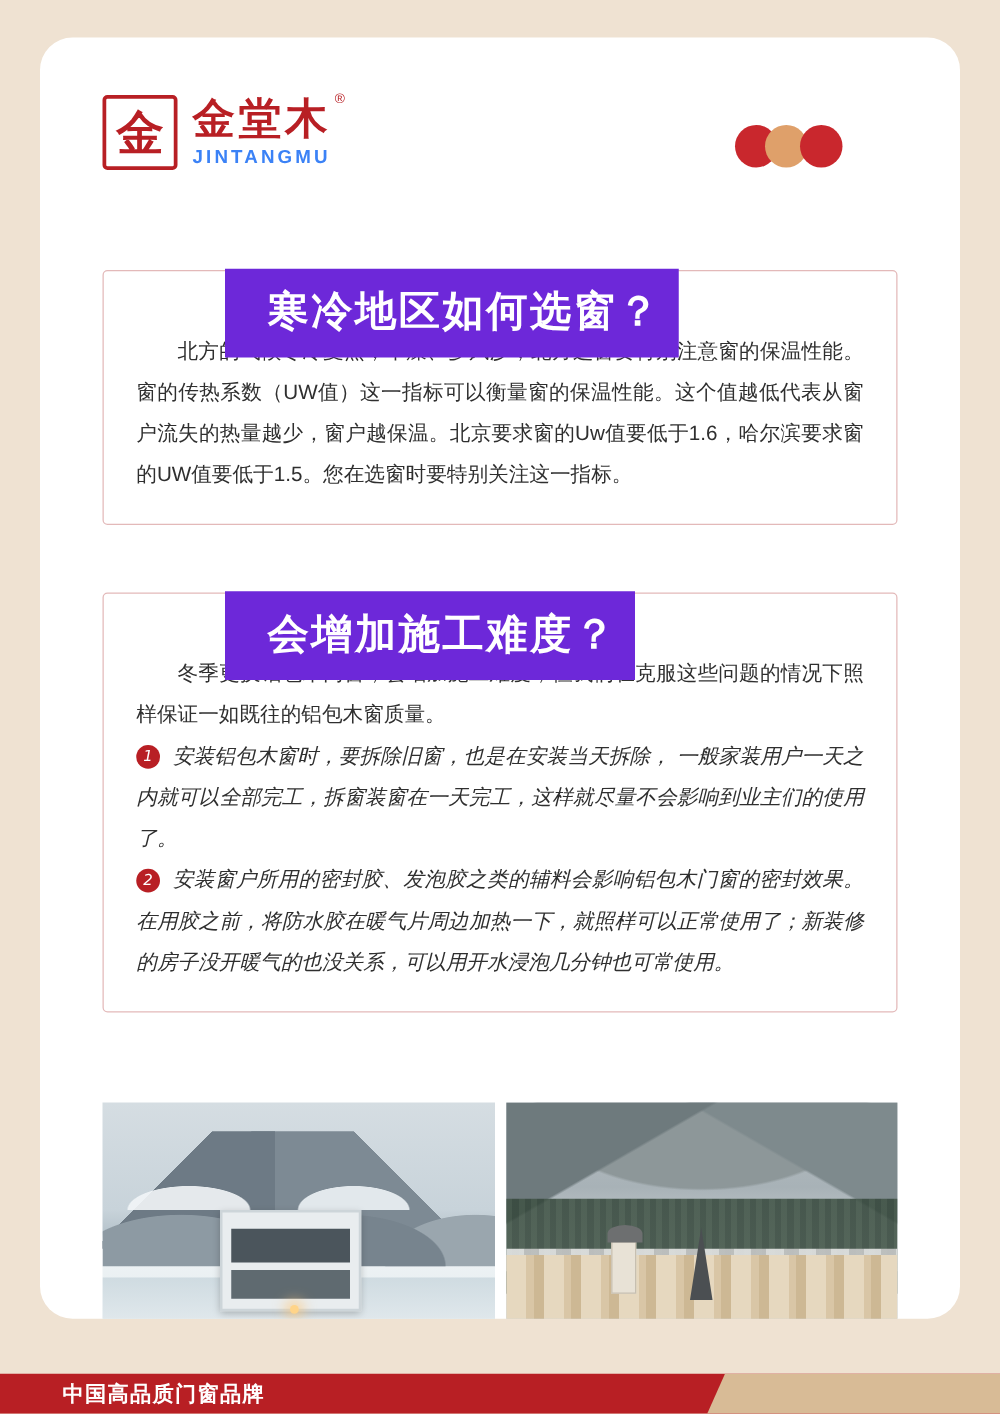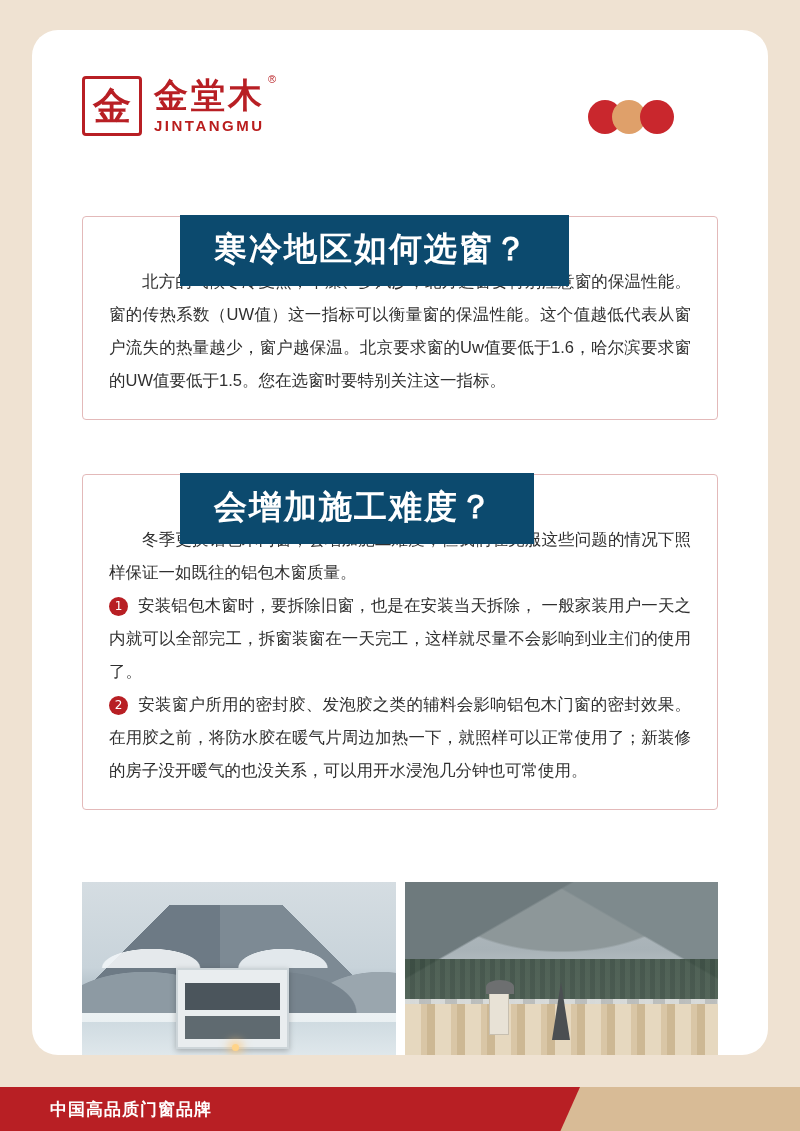--- a/index.html
+++ b/index.html
@@ -39,21 +39,21 @@
   }
   .logo-text{display:flex;flex-direction:column;justify-content:center;}
   .logo-cn{
     color:#b81f24;font-size:34px;font-weight:bold;letter-spacing:3px;line-height:1.05;
     position:relative;
   }
   .logo-cn .reg{
     position:absolute;right:-14px;top:-4px;font-size:11px;font-weight:normal;
   }
   .logo-en{
-    color:#b91c1c;font-size:15px;font-weight:bold;letter-spacing:2.5px;margin-top:4px;
+    color:#3b82f6;font-size:15px;font-weight:bold;letter-spacing:2.5px;margin-top:4px;
   }
   .dots{
     position:absolute;right:60px;top:70px;width:120px;height:34px;
   }
   .dot{position:absolute;top:0;width:34px;height:34px;border-radius:50%;}
   .dot.d1{left:0;background:#c9272d;}
   .dot.d2{left:24px;background:#dfa06a;}
   .dot.d3{left:52px;background:#c9272d;}
 
   
@@ -62,40 +62,41 @@
   .sec2{top:444px;}
 
   .sec-box{
     border:1px solid #e3b9b9;
     border-radius:4px;
     box-sizing:border-box;
     padding:48px 26px 22px 26px;
   }
   .sec-title{
     position:absolute;left:98px;top:-1px;
-    background:#0c4a6e;
+    background:#6d28d9;
     color:#ffffff;
     font-size:33px;font-weight:bold;letter-spacing:2px;
-    padding:12px 40px 14px 34px;
+    padding:12px 14px 14px 34px;
     white-space:nowrap;
     z-index:2;
   }
   .sec-wrap{position:relative;}
   .body-text{
     color:#2f2f2f;
     font-size:16.5px;
     line-height:2.0;
     text-align:justify;
     margin:0;
   }
   .body-text p{margin:0;}
   .indent{text-indent:2em;}
   .num-item{
     display:block;
     margin-top:2px;
+    font-style:italic;
   }
   .num{
     display:inline-block;
     width:19px;height:19px;border-radius:50%;
     background:#b81f24;color:#fff;
     font-size:12px;line-height:19px;text-align:center;
     margin-right:10px;
     vertical-align:1px;
     font-family:"DejaVu Sans",sans-serif;
   }
@@ -186,21 +187,21 @@
     position:absolute;left:27%;bottom:32%;width:20px;height:42px;background:#e8e2d6;
     border:1px solid #c7bfb0;box-sizing:border-box;
   }
   .p2 .tower:before{
     content:"";position:absolute;left:-4px;top:-14px;width:28px;height:14px;
     background:#6d6f70;border-radius:50% 50% 0 0;
   }
 
   
   .footer{
-    position:absolute;left:0;right:0;bottom:0;height:44px;
+    position:absolute;left:0;right:0;bottom:0;height:32px;
     background:#b81f24;
     overflow:hidden;
   }
   .footer-text{
     position:absolute;left:50px;top:50%;transform:translateY(-50%);
     color:#fff;font-size:17px;font-weight:bold;letter-spacing:1px;
   }
   .footer-wedge{
     position:absolute;right:0;top:0;height:100%;width:250px;
     background:#d8bb96;

